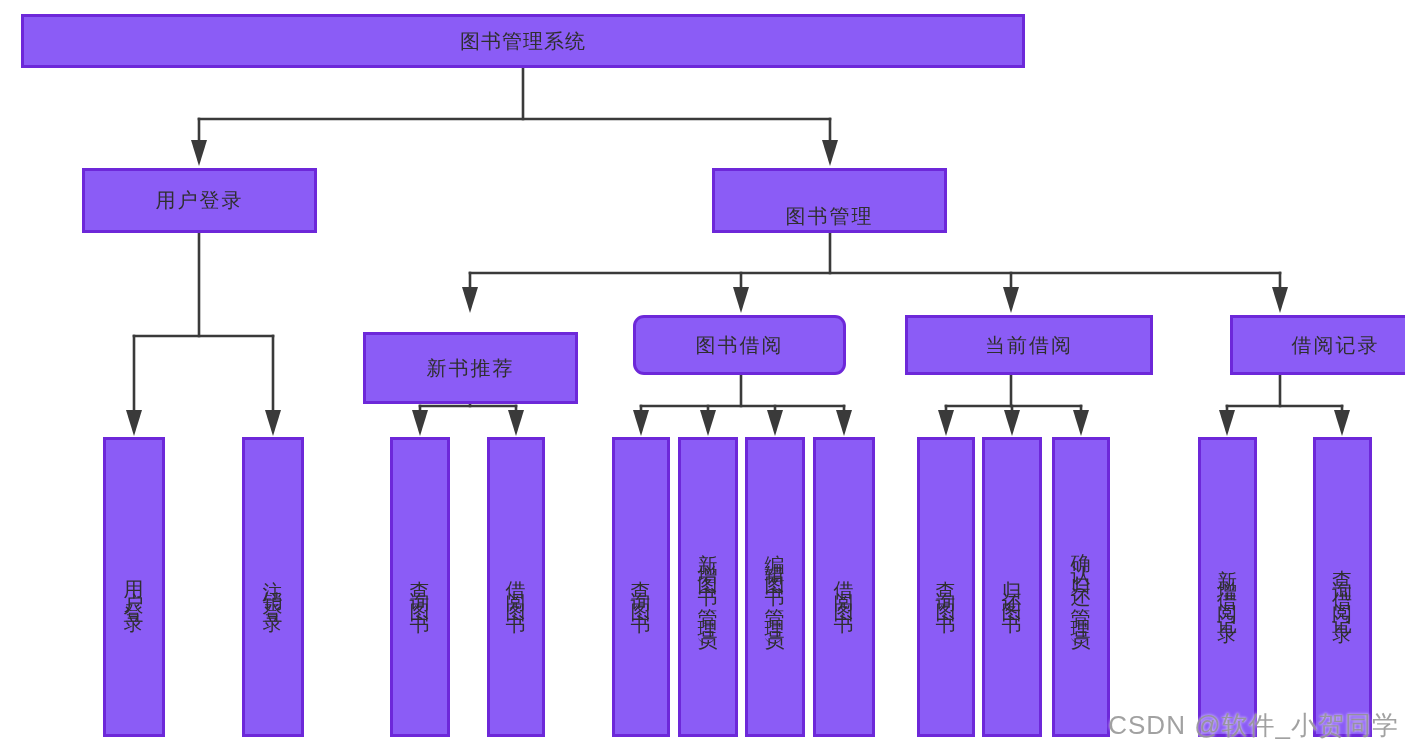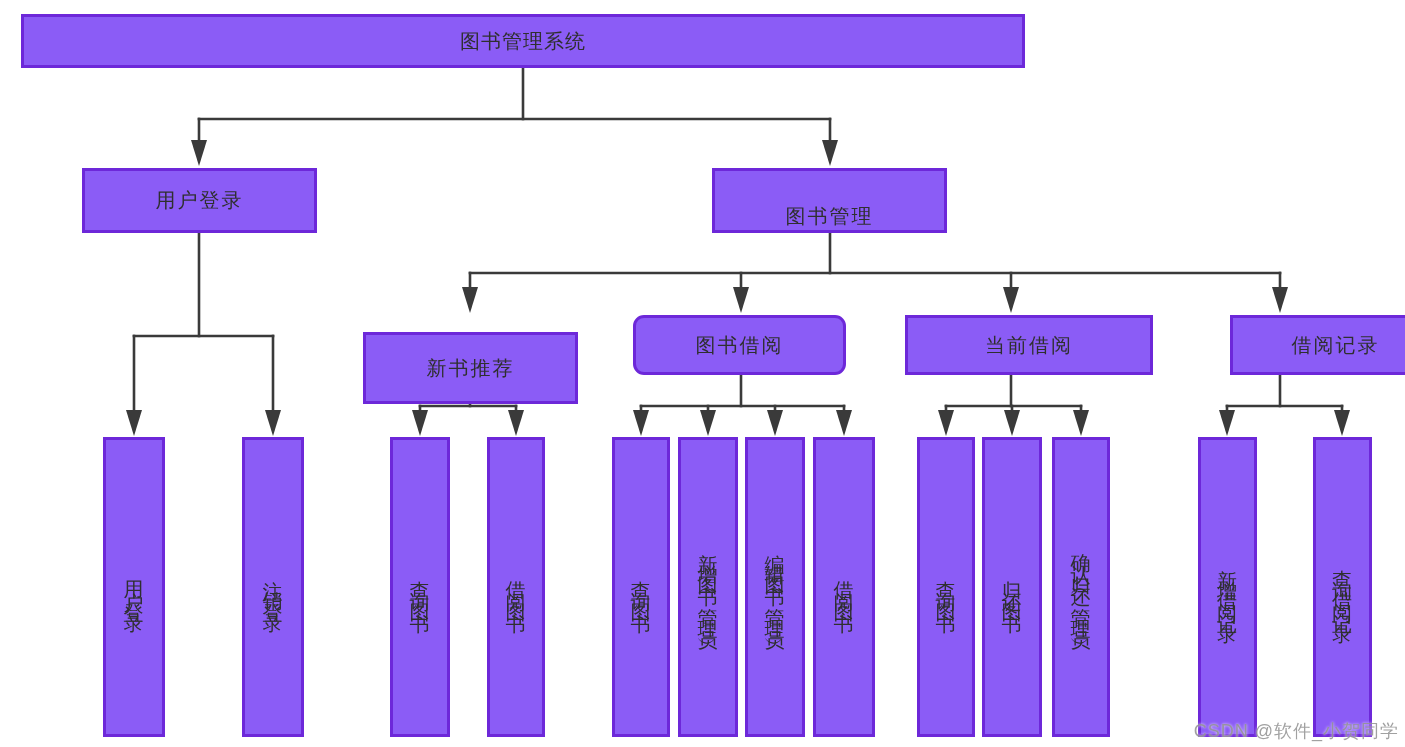--- a/index.html
+++ b/index.html
@@ -63,21 +63,21 @@
   .lf-cbquery   { left: 917px;  width: 58px; }
   .lf-cbreturn  { left: 982px;  width: 60px; }
   .lf-cbconfirm { left: 1052px; width: 58px; }
   .lf-recadd    { left: 1198px; width: 59px; }
   .lf-recquery  { left: 1313px; width: 59px; }
   .watermark {
     position: absolute;
     right: 6px;
     bottom: 4px;
     z-index: 3;
-    font-size: 18px;
+    font-size: 26px;
     color: rgba(145,145,145,0.85);
     text-shadow: 0 0 3px rgba(255,255,255,0.9);
     letter-spacing: 1px;
     white-space: nowrap;
     margin-top: 40px;
   }
   .connectors line    { stroke: #3a3a3a; stroke-width: 2.6; stroke-linecap: square; }
   .connectors polygon { fill: #3a3a3a; }
 </style>
 </head>

